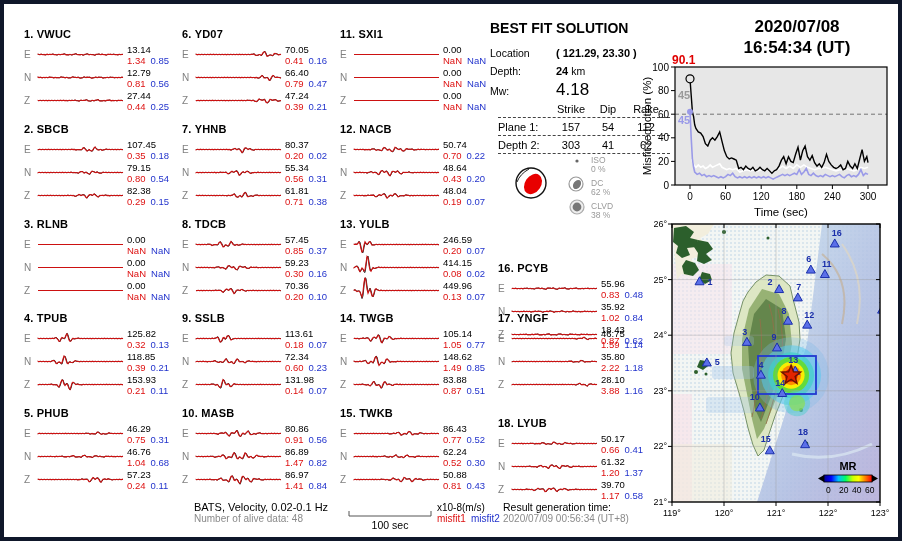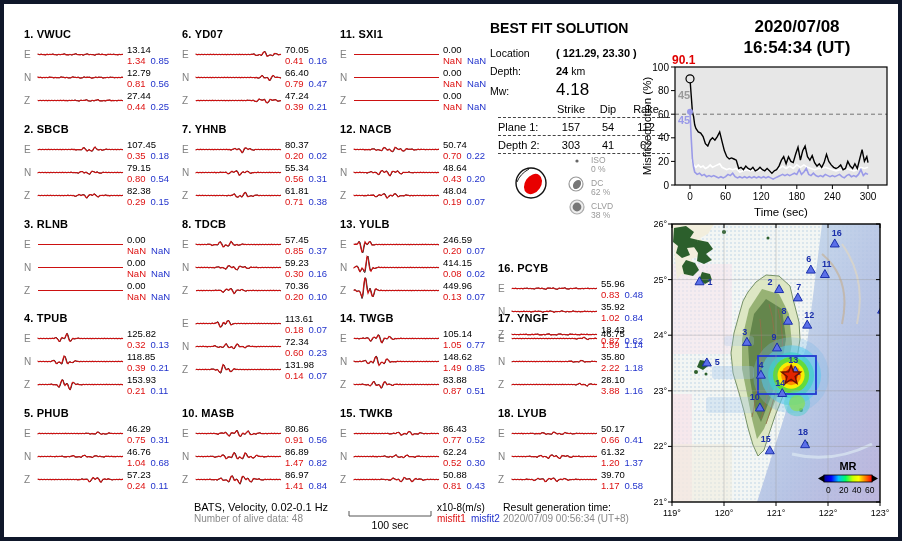--- a/index.html
+++ b/index.html
@@ -321,20 +321,21 @@
             <path d="M0,11.5L0,11.50L1,11.71L2,11.27L3,11.56L4,11.67L5,11.25L6,11.61L7,11.62L8,11.25L9,11.65L10,11.57L11,11.26L12,11.70L13,11.51L14,11.29L15,11.78L16,11.56L17,11.40L18,11.69L19,11.19L20,11.12L21,11.64L22,11.31L23,11.20L24,11.32L25,11.18L26,12.30L27,13.45L28,12.85L29,11.77L30,10.60L31,10.01L32,11.05L33,11.29L34,9.91L35,9.37L36,10.13L37,12.14L38,14.51L39,14.27L40,12.32L41,11.36L42,11.01L43,11.31L44,11.74L45,10.79L46,10.23L47,10.92L48,11.29L49,11.83L50,12.21L51,11.54L52,11.46L53,11.74L54,11.34L55,11.53L56,11.69L57,11.22L58,11.51L59,11.66L60,11.26L61,11.61L62,11.63L63,11.25L64,11.65L65,11.58L66,11.26L67,11.69L68,11.52L69,11.28L70,11.72L71,11.46L72,11.32L73,11.74L74,11.41L75,11.36L76,11.75L77,11.36L78,11.41L79,11.74L80,11.32L81,11.46L82,11.73L83,11.28L84,11.52L85,11.70" fill="none" stroke="#111" stroke-width="0.9"></path>
             <path d="M0,11.5L0,11.50L1,11.71L2,11.27L3,11.56L4,11.67L5,11.25L6,11.61L7,11.62L8,11.25L9,11.66L10,11.57L11,11.27L12,11.70L13,11.51L14,11.30L15,11.79L16,11.54L17,11.35L18,11.63L19,11.18L20,11.17L21,11.70L22,11.34L23,11.23L24,11.48L25,11.50L26,12.54L27,13.31L28,12.26L29,11.10L30,10.29L31,10.10L32,11.17L33,11.19L34,9.87L35,9.87L36,11.14L37,13.04L38,14.64L39,13.66L40,11.58L41,10.97L42,10.94L43,11.23L44,11.52L45,10.63L46,10.33L47,11.24L48,11.59L49,11.94L50,12.17L51,11.46L52,11.42L53,11.74L54,11.33L55,11.50L56,11.67L57,11.21L58,11.52L59,11.67L60,11.26L61,11.61L62,11.63L63,11.25L64,11.65L65,11.58L66,11.26L67,11.69L68,11.52L69,11.28L70,11.72L71,11.46L72,11.32L73,11.74L74,11.41L75,11.36L76,11.75L77,11.36L78,11.41L79,11.74L80,11.32L81,11.46L82,11.73L83,11.28L84,11.52L85,11.70" fill="none" stroke="#cc1111" stroke-width="1.1"></path>
           </svg>
           <div class="nums">
             <div class="ampv">70.36</div>
             <div><span class="m1">0.20</span><span class="m2">0.10</span></div>
           </div>
         </div>
       </div>
       <div class="station" style="left: 178px; top: 308px;">
+        <div class="st-title">9.  SSLB</div>
         <div class="trace">
           <span class="comp">E</span>
           <svg width="86" height="23" class="wave">
             <path d="M0,11.5L0,11.71L1,11.49L2,11.30L3,11.74L4,11.43L5,11.34L6,11.75L7,11.38L8,11.38L9,11.75L10,11.33L11,11.43L12,11.74L13,11.34L14,11.57L15,11.75L16,11.20L17,11.40L18,11.59L19,11.18L20,11.06L21,10.21L22,9.70L23,11.81L24,14.45L25,15.28L26,14.09L27,11.50L28,10.72L29,12.22L30,12.01L31,9.94L32,8.52L33,8.54L34,10.54L35,12.59L36,12.43L37,11.91L38,11.84L39,11.36L40,11.55L41,11.79L42,11.28L43,11.48L44,11.67L45,11.25L46,11.57L47,11.66L48,11.25L49,11.63L50,11.61L51,11.25L52,11.67L53,11.55L54,11.27L55,11.71L56,11.50L57,11.29L58,11.73L59,11.44L60,11.33L61,11.75L62,11.39L63,11.38L64,11.75L65,11.34L66,11.43L67,11.74L68,11.30L69,11.49L70,11.71L71,11.27L72,11.54L73,11.68L74,11.26L75,11.60L76,11.64L77,11.25L78,11.65L79,11.59L80,11.26L81,11.69L82,11.53L83,11.28L84,11.72L85,11.47" fill="none" stroke="#111" stroke-width="0.9"></path>
             <path d="M0,11.5L0,11.71L1,11.49L2,11.30L3,11.74L4,11.43L5,11.34L6,11.75L7,11.38L8,11.38L9,11.75L10,11.33L11,11.44L12,11.75L13,11.34L14,11.55L15,11.71L16,11.16L17,11.40L18,11.59L19,11.12L20,10.98L21,10.41L22,10.43L23,12.80L24,14.90L25,14.69L26,12.93L27,10.69L28,10.48L29,11.93L30,11.28L31,9.23L32,8.57L33,9.35L34,11.43L35,13.01L36,12.41L37,11.77L38,11.77L39,11.35L40,11.53L41,11.76L42,11.26L43,11.48L44,11.67L45,11.26L46,11.58L47,11.66L48,11.25L49,11.63L50,11.61L51,11.25L52,11.67L53,11.55L54,11.27L55,11.71L56,11.50L57,11.29L58,11.73L59,11.44L60,11.33L61,11.75L62,11.39L63,11.38L64,11.75L65,11.34L66,11.43L67,11.74L68,11.30L69,11.49L70,11.71L71,11.27L72,11.54L73,11.68L74,11.26L75,11.60L76,11.64L77,11.25L78,11.65L79,11.59L80,11.26L81,11.69L82,11.53L83,11.28L84,11.72L85,11.47" fill="none" stroke="#cc1111" stroke-width="1.1"></path>
           </svg>
           <div class="nums">
             <div class="ampv">113.61</div>
             <div><span class="m1">0.18</span><span class="m2">0.07</span></div>
           </div>
@@ -643,21 +644,21 @@
           <svg width="86" height="23" class="wave">
             <path d="M0,11.5L0,11.74L1,11.30L2,11.48L3,11.72L4,11.27L5,11.54L6,11.68L7,11.26L8,11.59L9,11.64L10,11.25L11,11.64L12,11.59L13,11.26L14,11.69L15,11.53L16,11.28L17,11.72L18,11.48L19,11.31L20,11.74L21,11.42L22,11.35L23,11.75L24,11.37L25,11.40L26,11.75L27,11.32L28,11.45L29,11.73L30,11.29L31,11.51L32,11.70L33,11.26L34,11.56L35,11.66L36,11.25L37,11.62L38,11.62L39,11.25L40,11.66L41,11.56L42,11.26L43,11.70L44,11.51L45,11.29L46,11.73L47,11.45L48,11.32L49,11.75L50,11.40L51,11.37L52,11.75L53,11.35L54,11.42L55,11.73L56,11.29L57,11.45L58,11.72L59,11.31L60,11.57L61,11.70L62,11.30L63,11.82L64,12.10L65,11.59L66,11.34L67,10.58L68,10.15L69,11.22L70,11.68L71,11.34L72,11.43L73,11.45L74,12.19L75,13.26L76,12.55L77,11.42L78,11.12L79,10.77L80,11.15L81,11.71L82,11.26L83,11.34L84,11.68L85,11.33" fill="none" stroke="#111" stroke-width="0.9"></path>
             <path d="M0,11.5L0,11.74L1,11.30L2,11.48L3,11.72L4,11.27L5,11.54L6,11.68L7,11.26L8,11.59L9,11.64L10,11.25L11,11.64L12,11.59L13,11.26L14,11.69L15,11.53L16,11.28L17,11.72L18,11.48L19,11.31L20,11.74L21,11.42L22,11.35L23,11.75L24,11.37L25,11.40L26,11.75L27,11.32L28,11.45L29,11.73L30,11.29L31,11.51L32,11.70L33,11.26L34,11.56L35,11.66L36,11.25L37,11.62L38,11.62L39,11.25L40,11.66L41,11.56L42,11.26L43,11.70L44,11.51L45,11.29L46,11.73L47,11.45L48,11.32L49,11.75L50,11.40L51,11.37L52,11.75L53,11.35L54,11.42L55,11.73L56,11.29L57,11.46L58,11.73L59,11.32L60,11.57L61,11.70L62,11.33L63,11.83L64,12.00L65,11.34L66,11.08L67,10.54L68,10.41L69,11.56L70,11.87L71,11.40L72,11.59L73,11.77L74,12.41L75,13.11L76,12.10L77,11.01L78,10.97L79,10.83L80,11.24L81,11.74L82,11.27L83,11.36L84,11.72L85,11.35" fill="none" stroke="#cc1111" stroke-width="1.1"></path>
           </svg>
           <div class="nums">
             <div class="ampv">28.10</div>
             <div><span class="m1">3.88</span><span class="m2">1.16</span></div>
           </div>
         </div>
       </div>
-      <div class="station" style="left: 494px; top: 403px;">
+      <div class="station" style="left: 494px; top: 413px;">
         <div class="st-title">18.  LYUB</div>
         <div class="trace">
           <span class="comp">E</span>
           <svg width="86" height="23" class="wave">
             <path d="M0,11.5L0,11.57L1,11.27L2,11.70L3,11.51L4,11.28L5,11.73L6,11.45L7,11.32L8,11.73L9,11.38L10,11.37L11,11.79L12,11.41L13,11.46L14,11.74L15,11.29L16,11.48L17,11.74L18,11.23L19,11.35L20,11.45L21,11.15L22,11.73L23,11.96L24,11.51L25,11.72L26,11.63L27,11.44L28,11.94L29,11.51L30,10.67L31,10.76L32,10.82L33,11.36L34,12.33L35,11.96L36,11.54L37,11.94L38,12.02L39,12.31L40,12.17L41,10.68L42,10.03L43,10.52L44,10.95L45,11.81L46,11.99L47,11.26L48,11.64L49,12.32L50,12.30L51,12.35L52,11.53L53,10.50L54,10.89L55,11.23L56,11.25L57,11.66L58,11.35L59,11.19L60,11.92L61,11.88L62,11.68L63,11.84L64,11.28L65,11.19L66,11.66L67,11.34L68,11.38L69,11.67L70,11.26L71,11.48L72,11.78L73,11.34L74,11.55L75,11.69L76,11.25L77,11.57L78,11.65L79,11.25L80,11.62L81,11.60L82,11.25L83,11.68L84,11.55L85,11.27" fill="none" stroke="#111" stroke-width="0.9"></path>
             <path d="M0,11.5L0,11.57L1,11.27L2,11.70L3,11.51L4,11.28L5,11.73L6,11.45L7,11.32L8,11.73L9,11.39L10,11.38L11,11.79L12,11.40L13,11.44L14,11.72L15,11.29L16,11.47L17,11.71L18,11.20L19,11.35L20,11.51L21,11.26L22,11.81L23,11.96L24,11.44L25,11.66L26,11.61L27,11.40L28,11.81L29,11.32L30,10.57L31,10.90L32,11.14L33,11.66L34,12.42L35,11.89L36,11.49L37,11.98L38,11.99L39,12.05L40,11.73L41,10.35L42,10.06L43,10.87L44,11.33L45,11.98L46,12.02L47,11.32L48,11.80L49,12.41L50,12.14L51,11.98L52,11.19L53,10.40L54,11.01L55,11.40L56,11.33L57,11.69L58,11.41L59,11.31L60,12.02L61,11.87L62,11.58L63,11.72L64,11.22L65,11.20L66,11.69L67,11.34L68,11.38L69,11.69L70,11.29L71,11.50L72,11.79L73,11.33L74,11.54L75,11.68L76,11.25L77,11.57L78,11.65L79,11.25L80,11.62L81,11.60L82,11.25L83,11.68L84,11.55L85,11.27" fill="none" stroke="#cc1111" stroke-width="1.1"></path>
           </svg>
           <div class="nums">
             <div class="ampv">50.17</div>
             <div><span class="m1">0.66</span><span class="m2">0.41</span></div>

